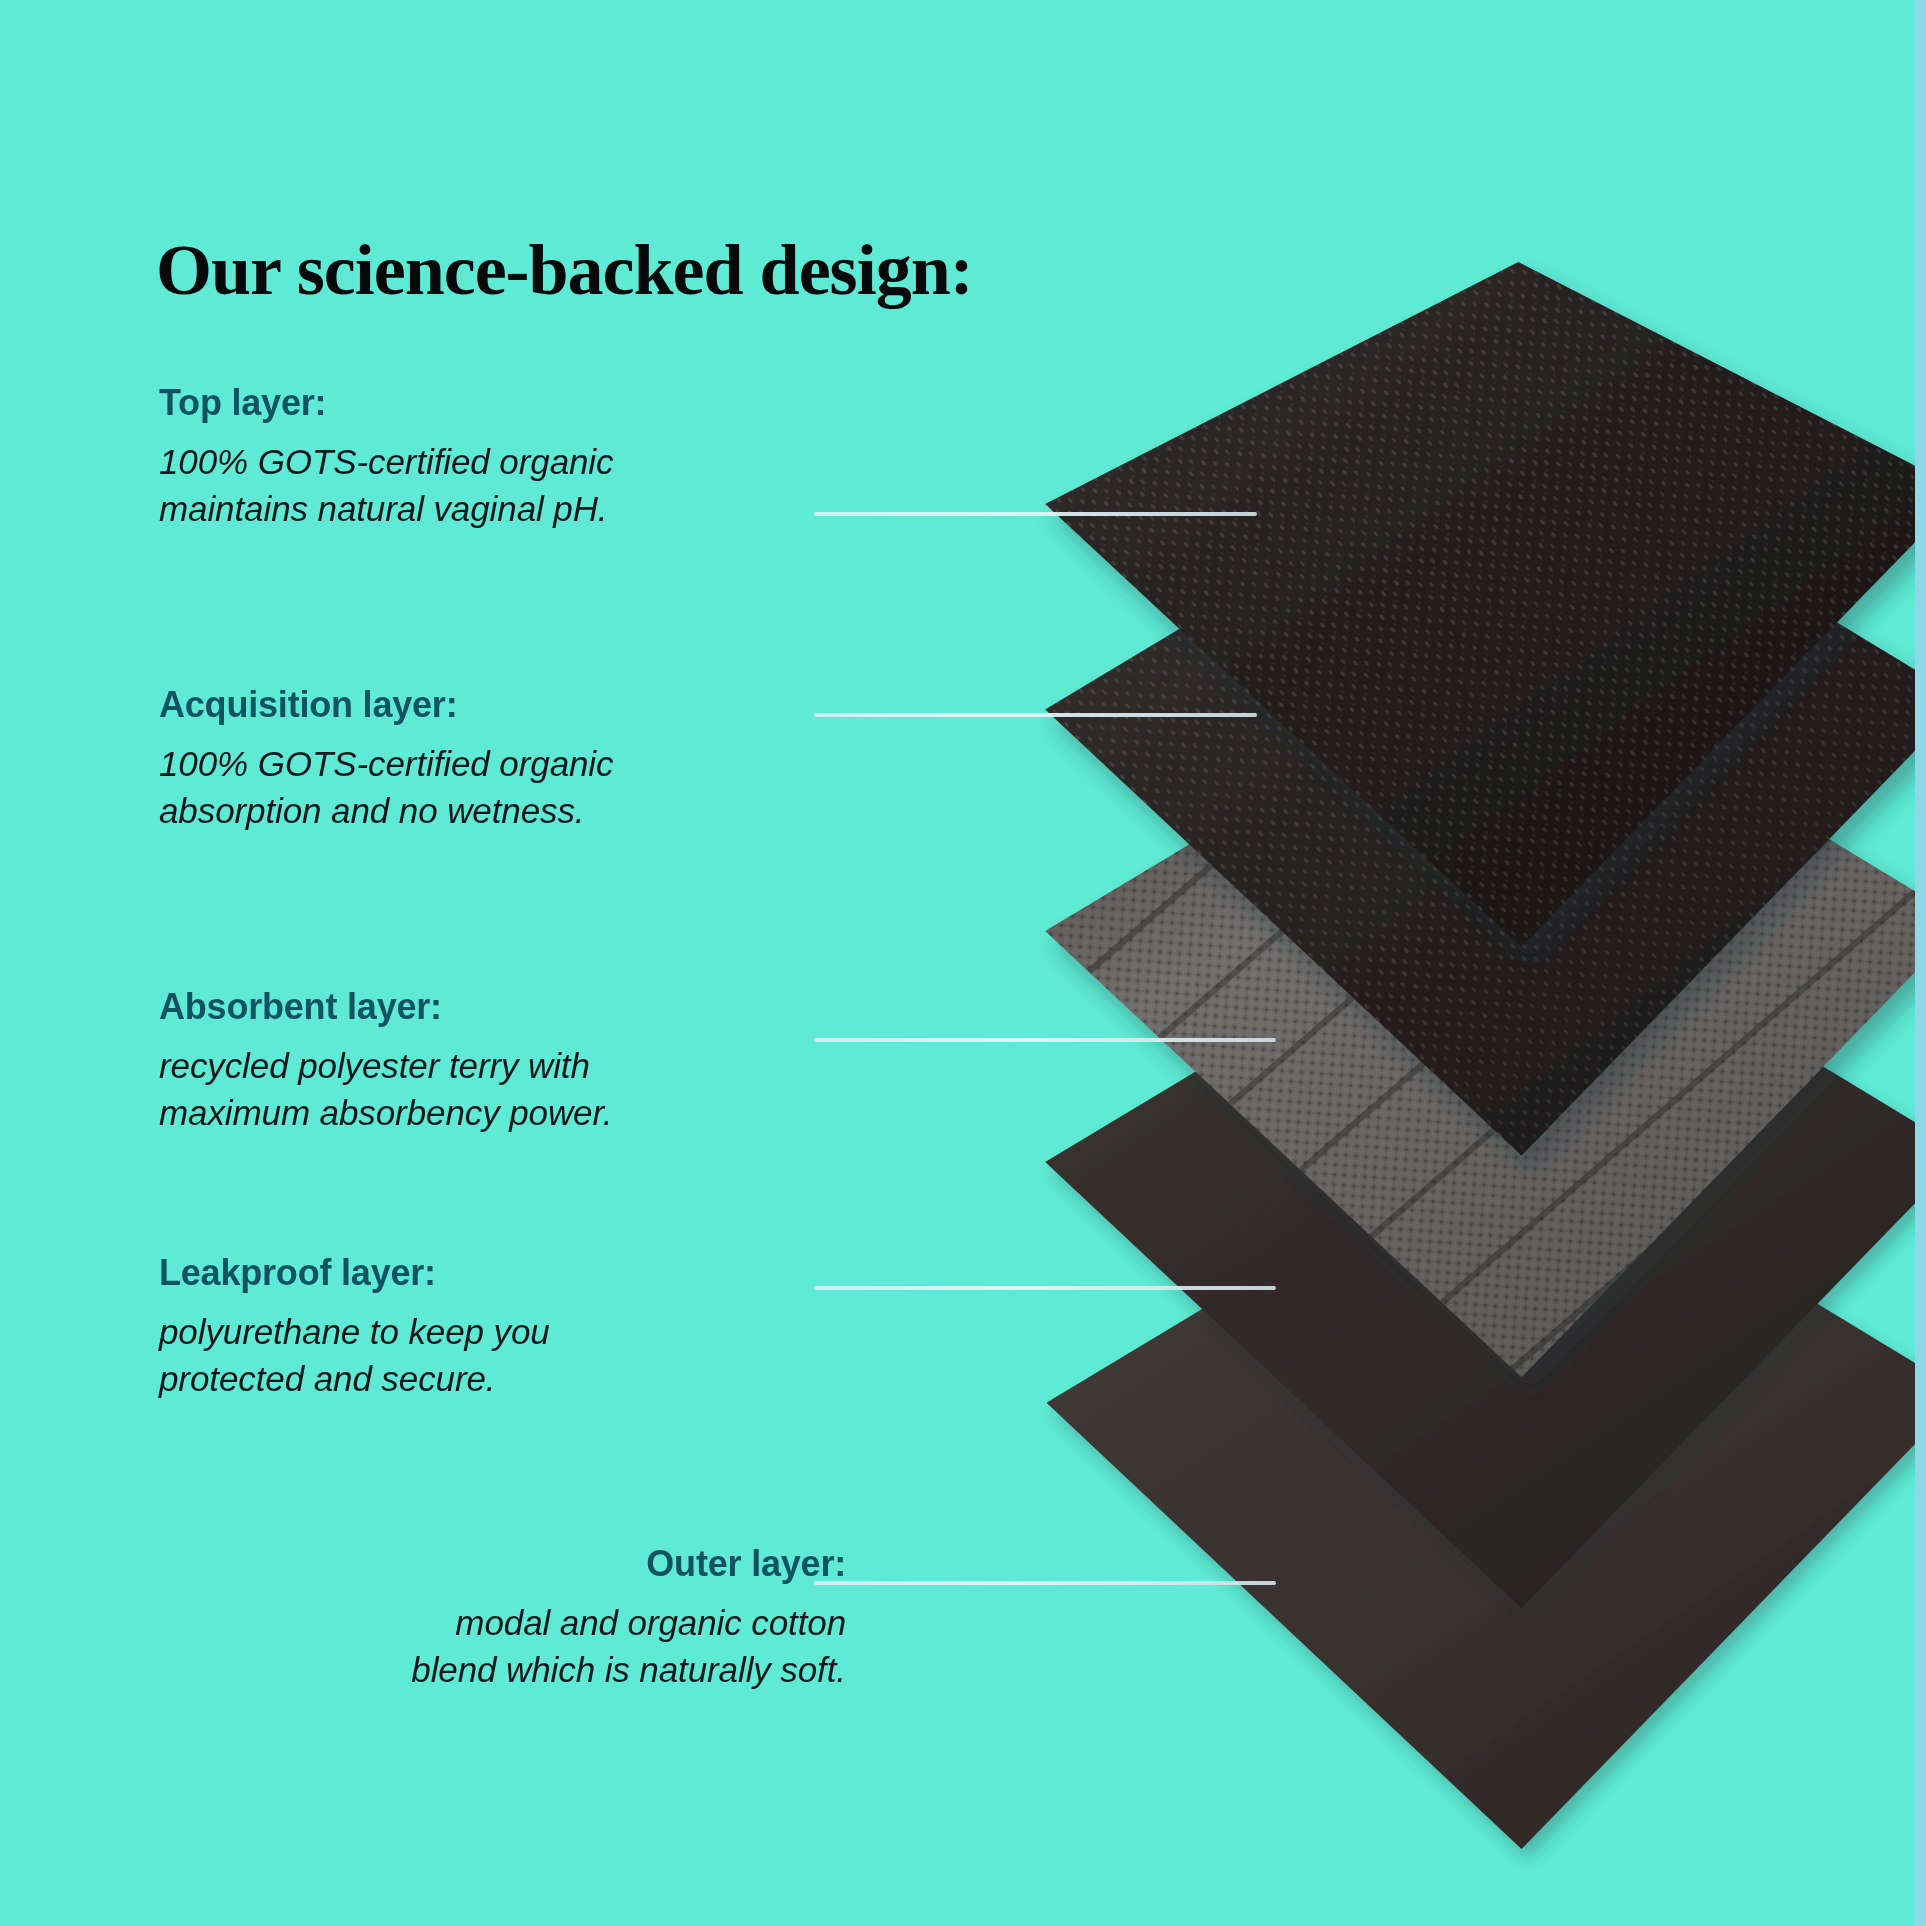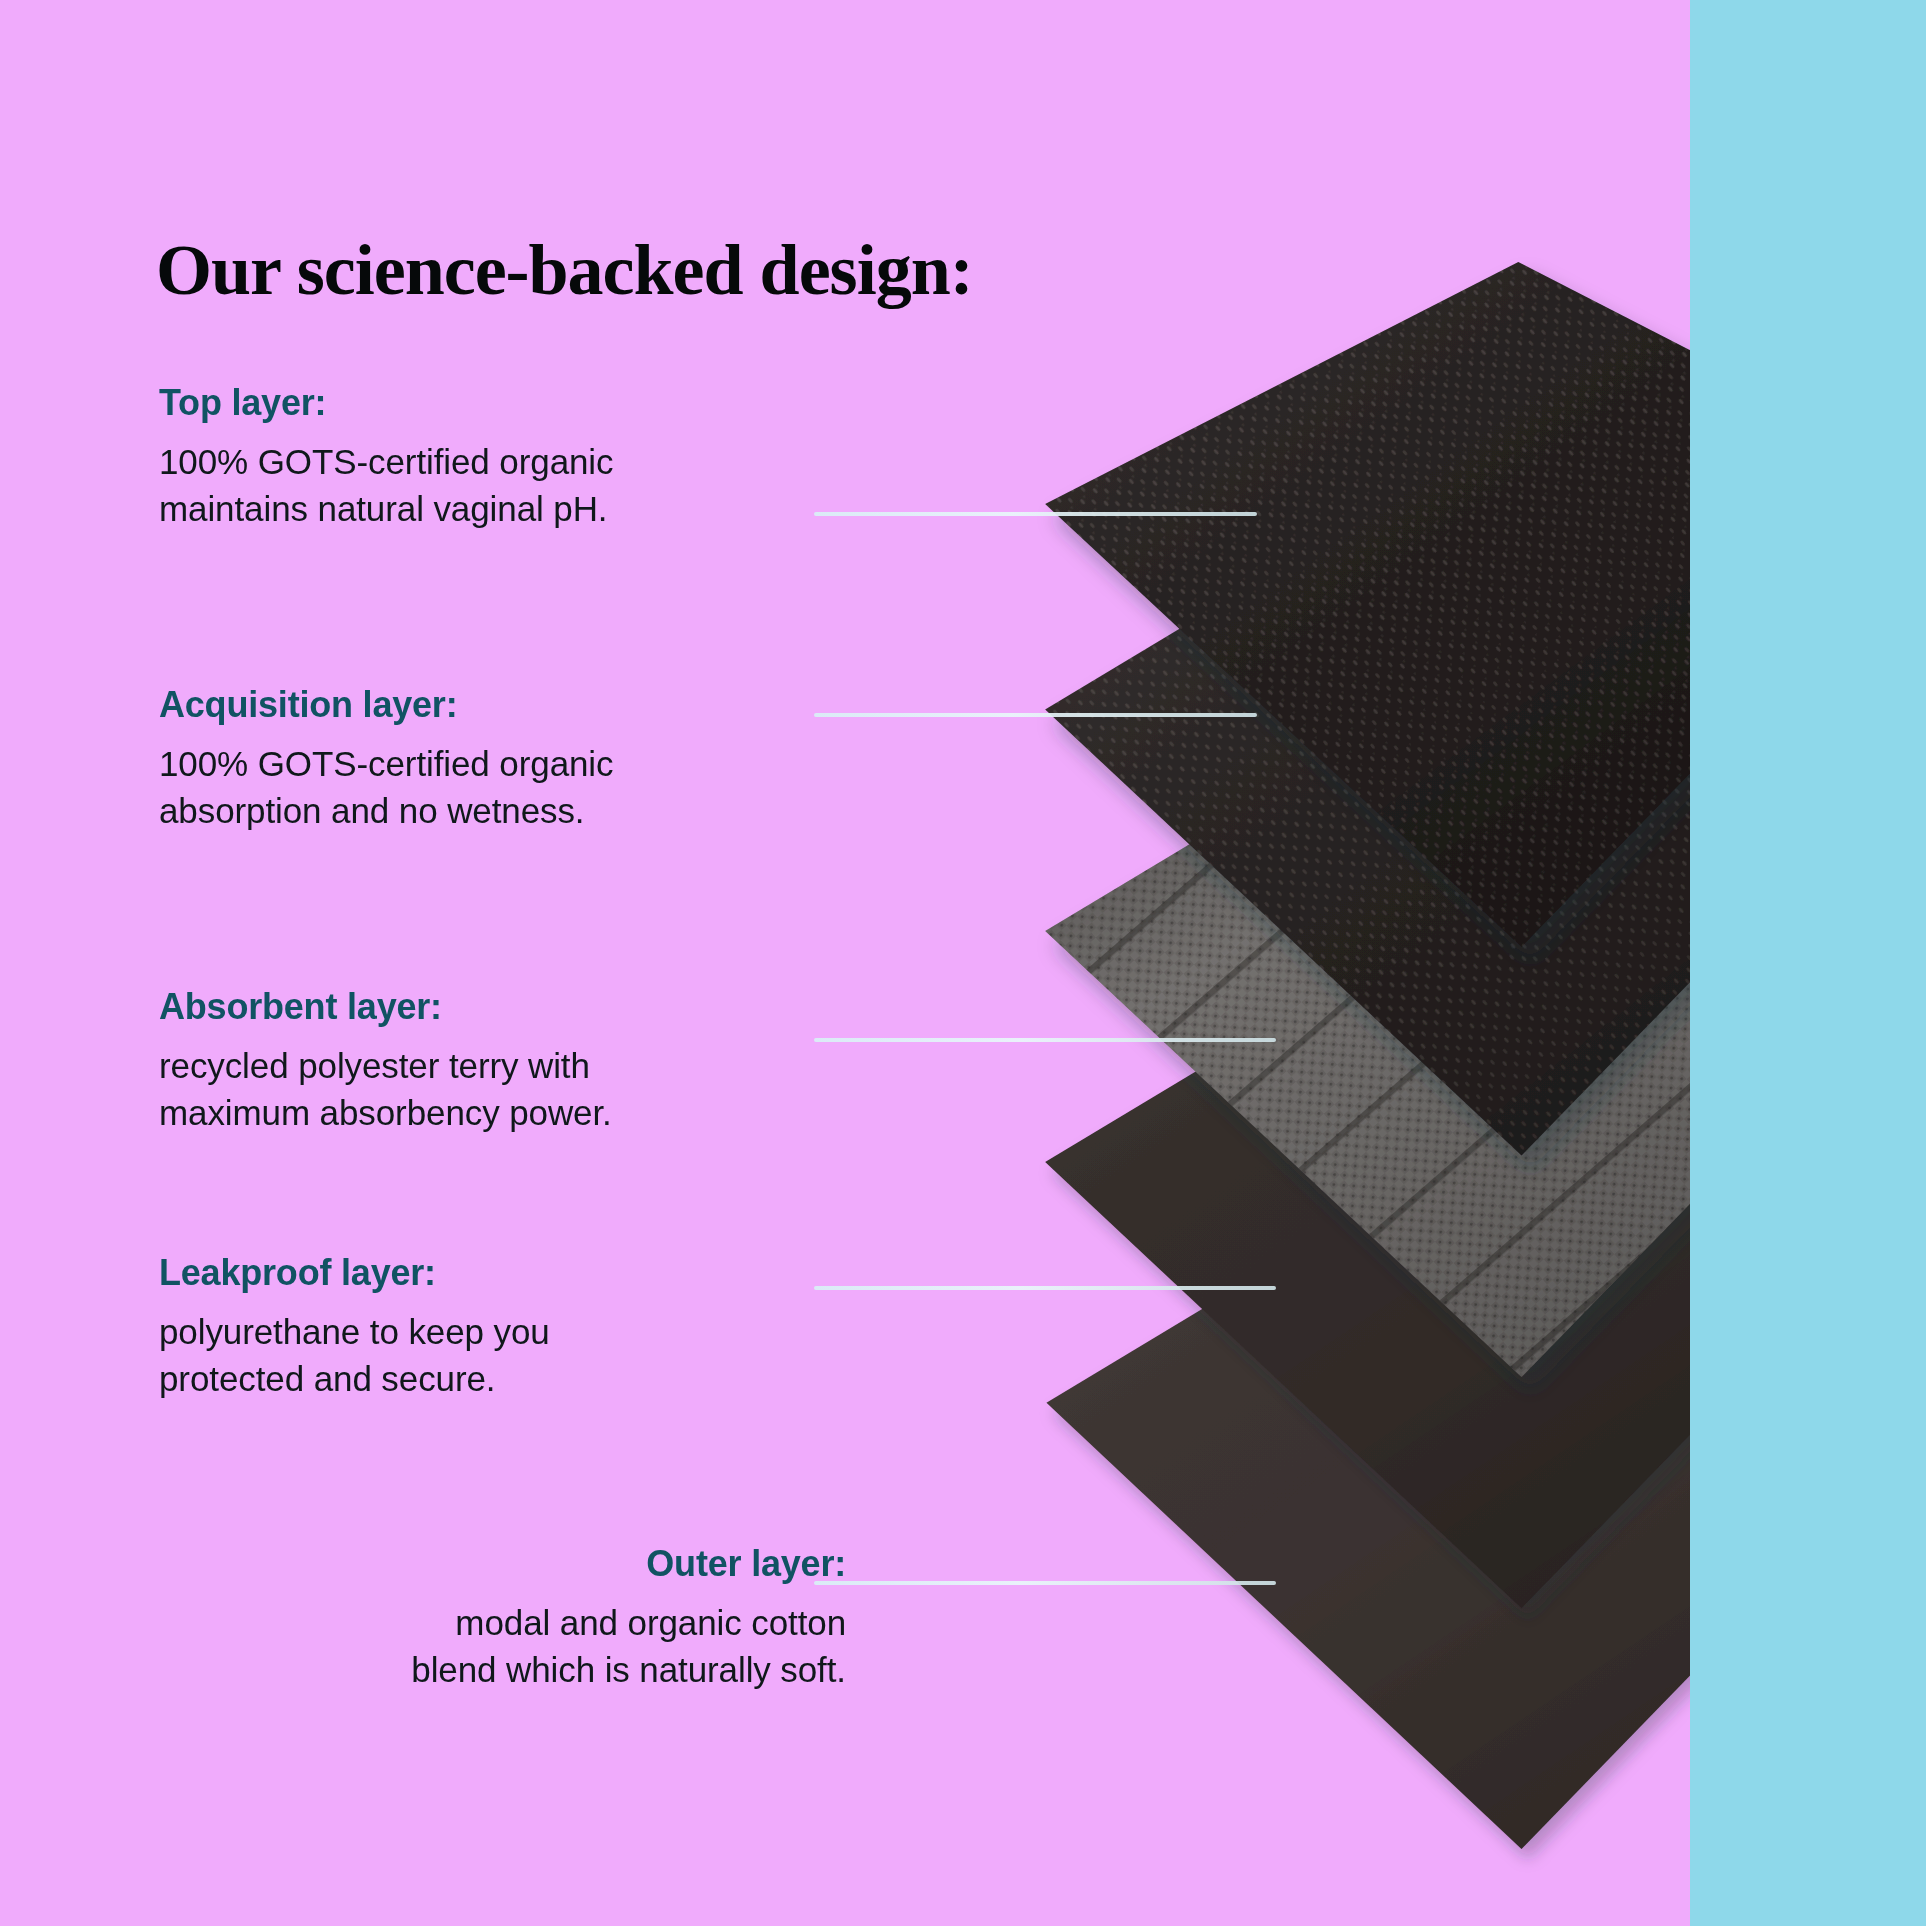--- a/index.html
+++ b/index.html
@@ -2,22 +2,22 @@
 <html style="font-size:10.3px"><head>
 <meta charset="utf-8">
 <style>
   html,body{margin:0;padding:0;background:#8ed8ea;}
   body{
     width:1926px;height:1926px;overflow:hidden;position:relative;
     font-family:"Liberation Sans", sans-serif;
     background:#8ed8ea;
   }
   #stage{
-    position:absolute;inset:0;width:1658px;height:1926px;
-    background:#f0abfc;overflow:hidden;padding-left:32px;
+    position:absolute;inset:0;width:1915px;height:1926px;
+    background:#5eead4;overflow:hidden;
   }
 
   
   #title{
     position:absolute;left:156px;top:186px;
     font-family:"Liberation Serif", serif;
     font-weight:700;
     font-size:72px;
     letter-spacing:-1px;
     color:#06090a;
@@ -39,21 +39,21 @@
     letter-spacing:-0.2px;
   }
   .layer-desc{
     font-size:35px;
     font-weight:400;
     color:#10181b;
     line-height:1.36;
     margin:0;
     letter-spacing:-0.1px;
   }
-  .layer-desc span{ display:block; white-space:nowrap; }
+  .layer-desc span{ display:block; white-space:nowrap;font-style:italic; }
 
   
   .leader{
     position:absolute;height:3.9px;border-radius:1.9px;
     background:linear-gradient(to right,#d9f0f6 0%,#e9f7fa 45%,#cfe2e6 100%);
     opacity:.92;
     z-index:40;
   }
 
   

